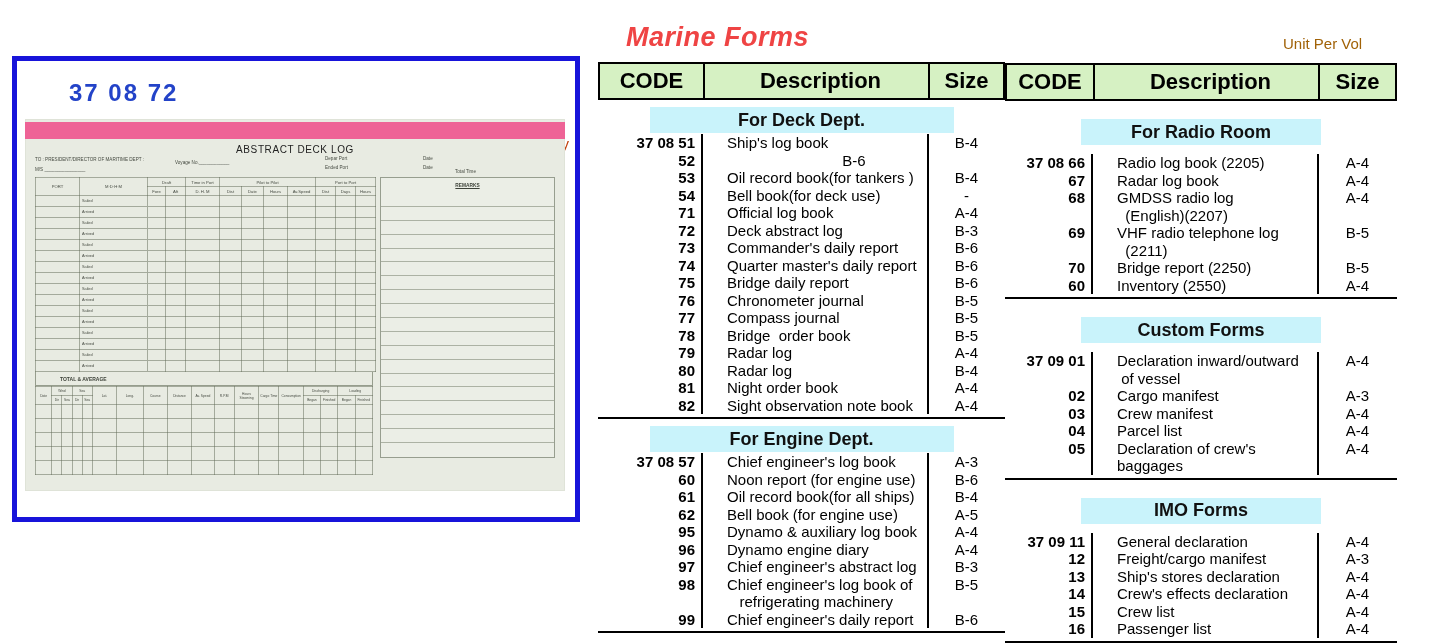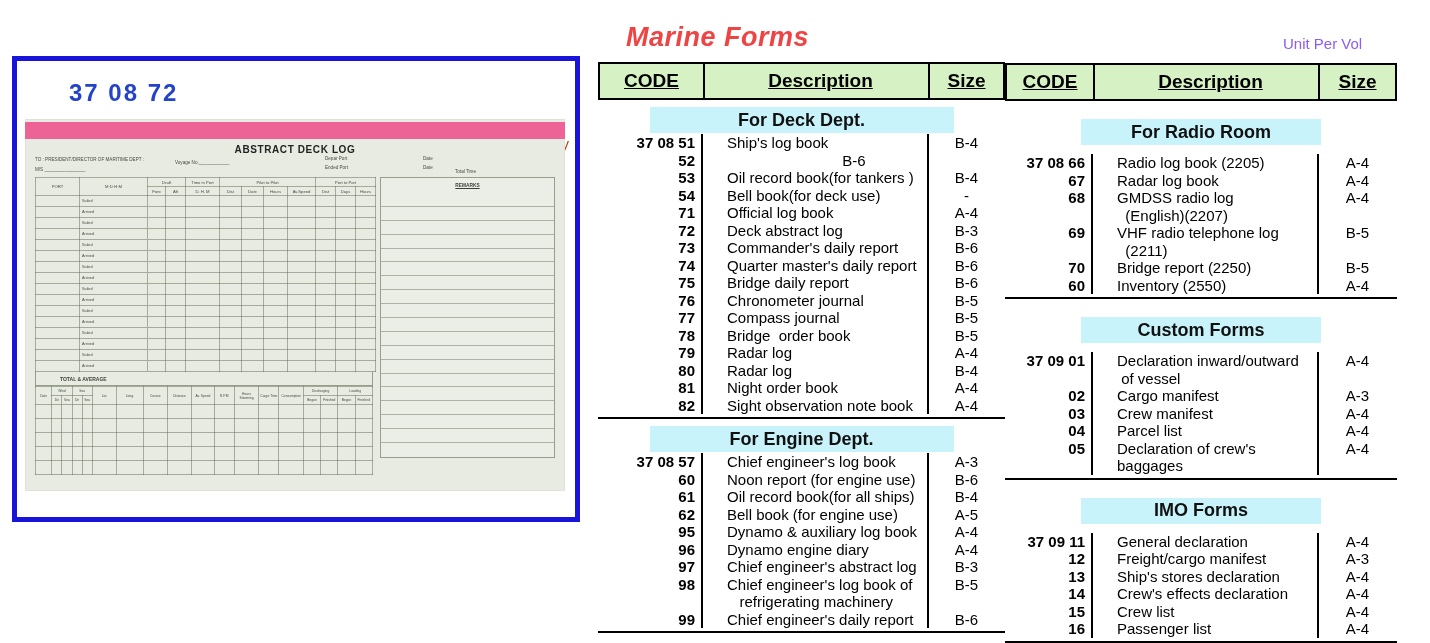--- a/index.html
+++ b/index.html
@@ -5,41 +5,41 @@
   html,body{margin:0;padding:0;}
   body{
     width:1430px;height:643px;position:relative;background:#ffffff;
     font-family:"Liberation Sans",sans-serif;color:#000;overflow:hidden;
   }
   
   .page-title{
     position:absolute;left:626px;top:22px;
     font-size:27px;font-weight:bold;font-style:italic;letter-spacing:.5px;color:#ef4444;
   }
-  .unit-note{position:absolute;left:1283px;top:35px;font-size:15px;color:#8b5cf6;}
+  .unit-note{position:absolute;left:1283px;top:35px;font-size:15px;color:#a16207;}
 
   
   .card{
     position:absolute;left:12px;top:56px;width:558px;height:456px;
     border:5px solid #1814da;background:#fff;
   }
   .card-code{
     position:absolute;left:52px;top:18px;
     font-size:24px;font-weight:bold;color:#2343c8;letter-spacing:2px;
   }
   .card-supplier{position:absolute;right:6px;top:34px;font-size:15px;color:#c2410c;margin-top:40px;}
 
   .photo{
     position:absolute;left:8px;top:58px;width:540px;height:372px;
     background:#e8ebe2;box-shadow:0 0 0 1px #dfe3d8 inset;
   }
   .photo-band{position:absolute;left:0;top:3px;height:17px;width:100%;background:#ee6396;}
   .photo-title{
     position:absolute;top:25px;left:0;width:100%;text-align:center;
-    font-size:10px;font-weight:bold;letter-spacing:.6px;color:#222;
+    font-size:10px;font-weight:normal;letter-spacing:.6px;color:#222;
   }
   .ph{position:absolute;font-size:4.6px;color:#464b42;white-space:nowrap;}
 
   .photo-main{position:absolute;left:10px;top:58px;width:520px;display:flex;align-items:flex-start;}
   .main-left{width:338px;}
   table.pgrid{border-collapse:collapse;table-layout:fixed;width:338px;}
   table.pgrid th,table.pgrid td{
     border:1px solid rgba(95,105,85,.5);padding:0;overflow:hidden;
     font-weight:normal;color:#474c43;
   }
@@ -64,21 +64,21 @@
 
   
   .cat-table{position:absolute;top:62px;}
   .cat-table.left{left:598px;width:407px;--cw:105px;--dw:225px;--sw:77px;}
   .cat-table.right{left:1005px;top:63px;width:392px;--cw:88px;--dw:225px;--sw:79px;}
   .cat-header{
     display:flex;height:38px;box-sizing:border-box;background:#d6f1c3;
     border-top:2px solid #000;border-bottom:2px solid #000;
     border-left:2px solid #000;border-right:2px solid #000;
   }
-  .ch{display:flex;align-items:center;justify-content:center;font-weight:bold;font-size:19px;box-sizing:border-box;text-decoration:underline;}
+  .ch{display:flex;align-items:center;justify-content:center;font-weight:bold;font-size:22px;box-sizing:border-box;}
   .ch-code{width:var(--cw);border-right:2px solid #000;}
   .ch-desc{width:var(--dw);border-right:2px solid #000;padding-left:8px;}
   .ch-size{flex:1;}
   .band{
     background:#c9f3fb;height:26px;display:flex;align-items:center;justify-content:center;
     font-weight:bold;font-size:18px;color:#111;
   }
   .left .band{width:304px;margin:7px auto 0;}
   .right .band{width:240px;margin:18px auto 9px;}
   .rows{position:relative;margin-top:1px;}

